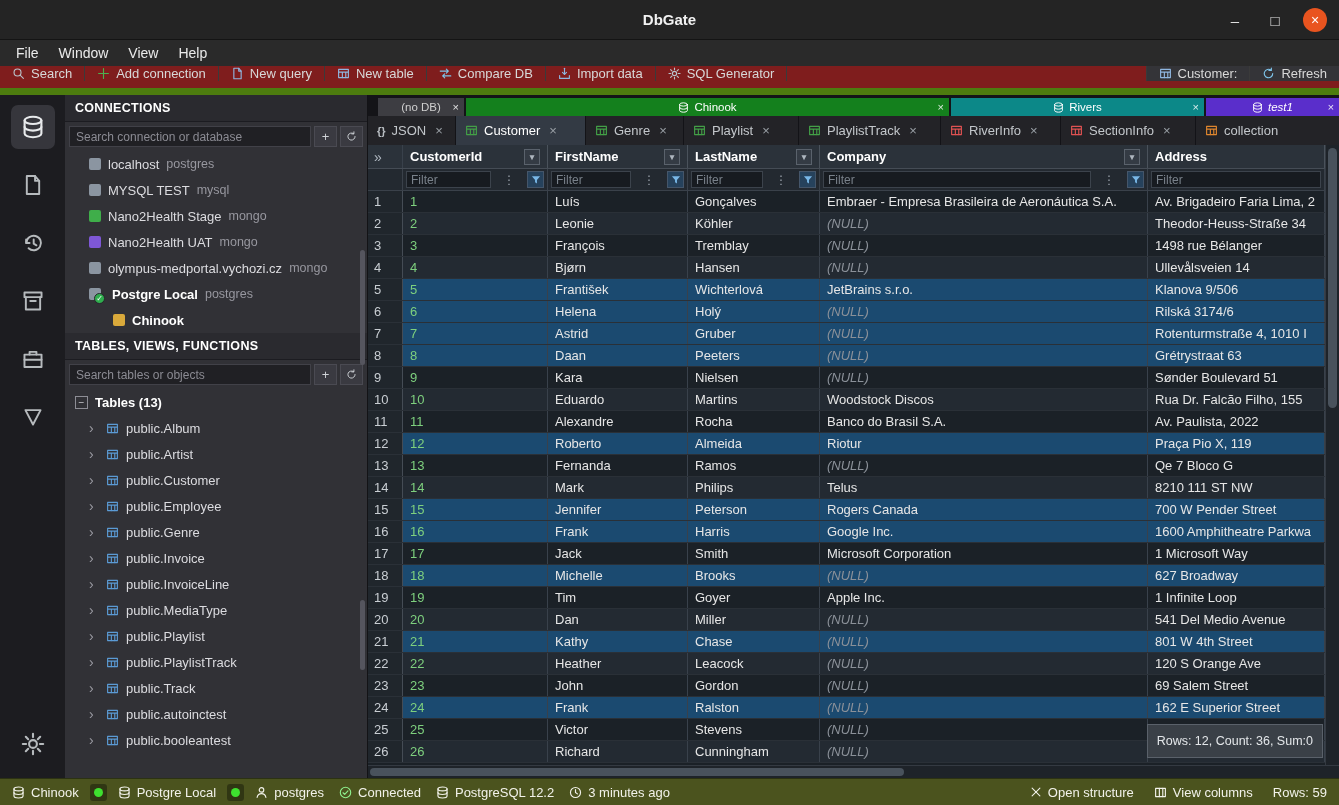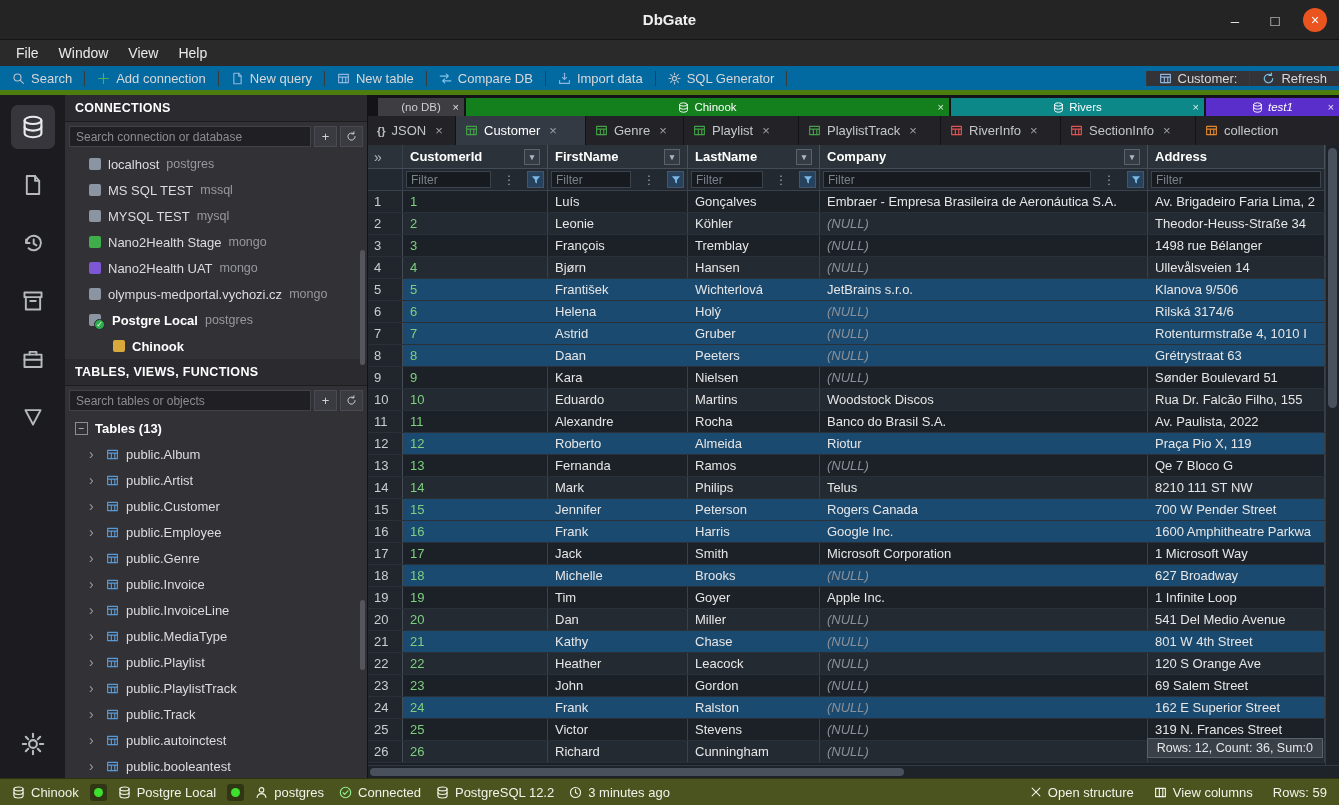--- a/index.html
+++ b/index.html
@@ -16,21 +16,21 @@
   .title{font-weight:bold;font-size:15px;color:#f2f2f2}
   .win-controls{position:absolute;right:12px;top:0;height:40px;display:flex;align-items:center;gap:16px}
   .wc{width:24px;height:24px;display:flex;align-items:center;justify-content:center;color:#e0e0e0;font-size:15px;border-radius:50%}
   .wc.close{background:#e9541f;color:#fff;font-size:14px}
 
   
   .menubar{height:26px;background:#2a2a2a;display:flex;align-items:center;padding:0 6px;flex:none}
   .menu-item{padding:3px 10px;font-size:14px;color:#eaeaea}
 
   
-  .toolbar{height:29px;background:#0369a1;border-bottom:5px solid #4d7c0f;display:flex;align-items:center;flex:none}
+  .toolbar{height:29px;background:#7f1d1d;border-bottom:7px solid #4d7c0f;display:flex;align-items:flex-start;flex:none}
   .tb-btn{display:flex;align-items:center;gap:6px;padding:0 12px;font-size:13px;color:#d8d8d8;border-right:1px solid #3a3a3a;white-space:nowrap}
   .tb-btn.right{border-left:1px solid #3a3a3a;border-right:none;background:#343438}
   .tb-spacer{flex:1}
   .ic-green{color:#4db04f}.ic-blue{color:#8fb6e0}.ic-gray{color:#b9c2ca}.ic-cyan{color:#7ec4ea}
 
   .body{flex:1;display:flex;min-height:0}
 
   
   .iconbar{width:65px;background:#1c1c20;display:flex;flex-direction:column;align-items:center;padding:10px 0 0;gap:14px;flex:none}
   .ib-item{width:44px;height:44px;border-radius:7px;display:flex;align-items:center;justify-content:center;color:#b6babd}
@@ -108,21 +108,21 @@
   .g-row:nth-of-type(even){background:#232a32}
   .g-row.selected{background:#1b4a70}
   .g-row .c-num{background:#20262c;border-right:1px solid #454c55}
   .g-row .c-id{color:#7ed07e}
   .null-val{color:#8b9199;font-style:italic}
 
   .vscroll{width:14px;background:#1e2329;border-left:1px solid #343a42;position:relative;flex:none}
   .vthumb{position:absolute;left:2px;right:2px;top:3px;height:42%;background:#49525c;border-radius:6px}
   .hscroll{height:13px;background:#1e2329;border-top:1px solid #343a42;position:relative;flex:none}
   .hthumb{position:absolute;top:2px;bottom:2px;left:2px;width:55%;background:#49525c;border-radius:6px}
-  .sel-stats{position:absolute;right:16px;bottom:20px;background:#3a4047;border:1px solid #5a616a;padding:2px 9px;font-size:12.5px;color:#e3e6e9;z-index:5;white-space:nowrap}
+  .sel-stats{position:absolute;right:16px;bottom:20px;background:#3a4047;border:1px solid #5a616a;padding:9px 9px;font-size:12.5px;color:#e3e6e9;z-index:5;white-space:nowrap}
 
   
   .statusbar{height:27px;background:#4b531e;border-top:1px solid #2c3212;display:flex;align-items:center;padding:0 12px;gap:15px;font-size:13px;color:#f2f2ea;flex:none}
   .sb-item{display:flex;align-items:center;gap:6px;white-space:nowrap}
   .dot-wrap{width:17px;height:17px;border-radius:3px;background:rgba(0,0,0,.35);display:flex;align-items:center;justify-content:center;flex:none;margin:0 -4px}
   .dot{width:9px;height:9px;border-radius:50%;background:#3ee02f}
   .sb-right{margin-left:auto;display:flex;align-items:center;gap:20px}
   .ic-check{color:#8ef08e}
 </style>
 </head>
@@ -277,26 +277,20 @@
       </div>
       <div class="tree conn-tree">
 
           <div class="tree-item">
             <span class="conn-icon" style="background: rgb(139, 149, 161);"></span>
 
             <span class="t-name">localhost</span>
             <span class="t-engine">postgres</span>
           </div>
 
-          <div class="tree-item">
-            <span class="conn-icon" style="background: rgb(139, 149, 161);"></span>
-
-            <span class="t-name">MS SQL TEST</span>
-            <span class="t-engine">mssql</span>
-          </div>
 
           <div class="tree-item">
             <span class="conn-icon" style="background: rgb(139, 149, 161);"></span>
 
             <span class="t-name">MYSQL TEST</span>
             <span class="t-engine">mysql</span>
           </div>
 
           <div class="tree-item">
             <span class="conn-icon" style="background: rgb(63, 174, 74);"></span>

